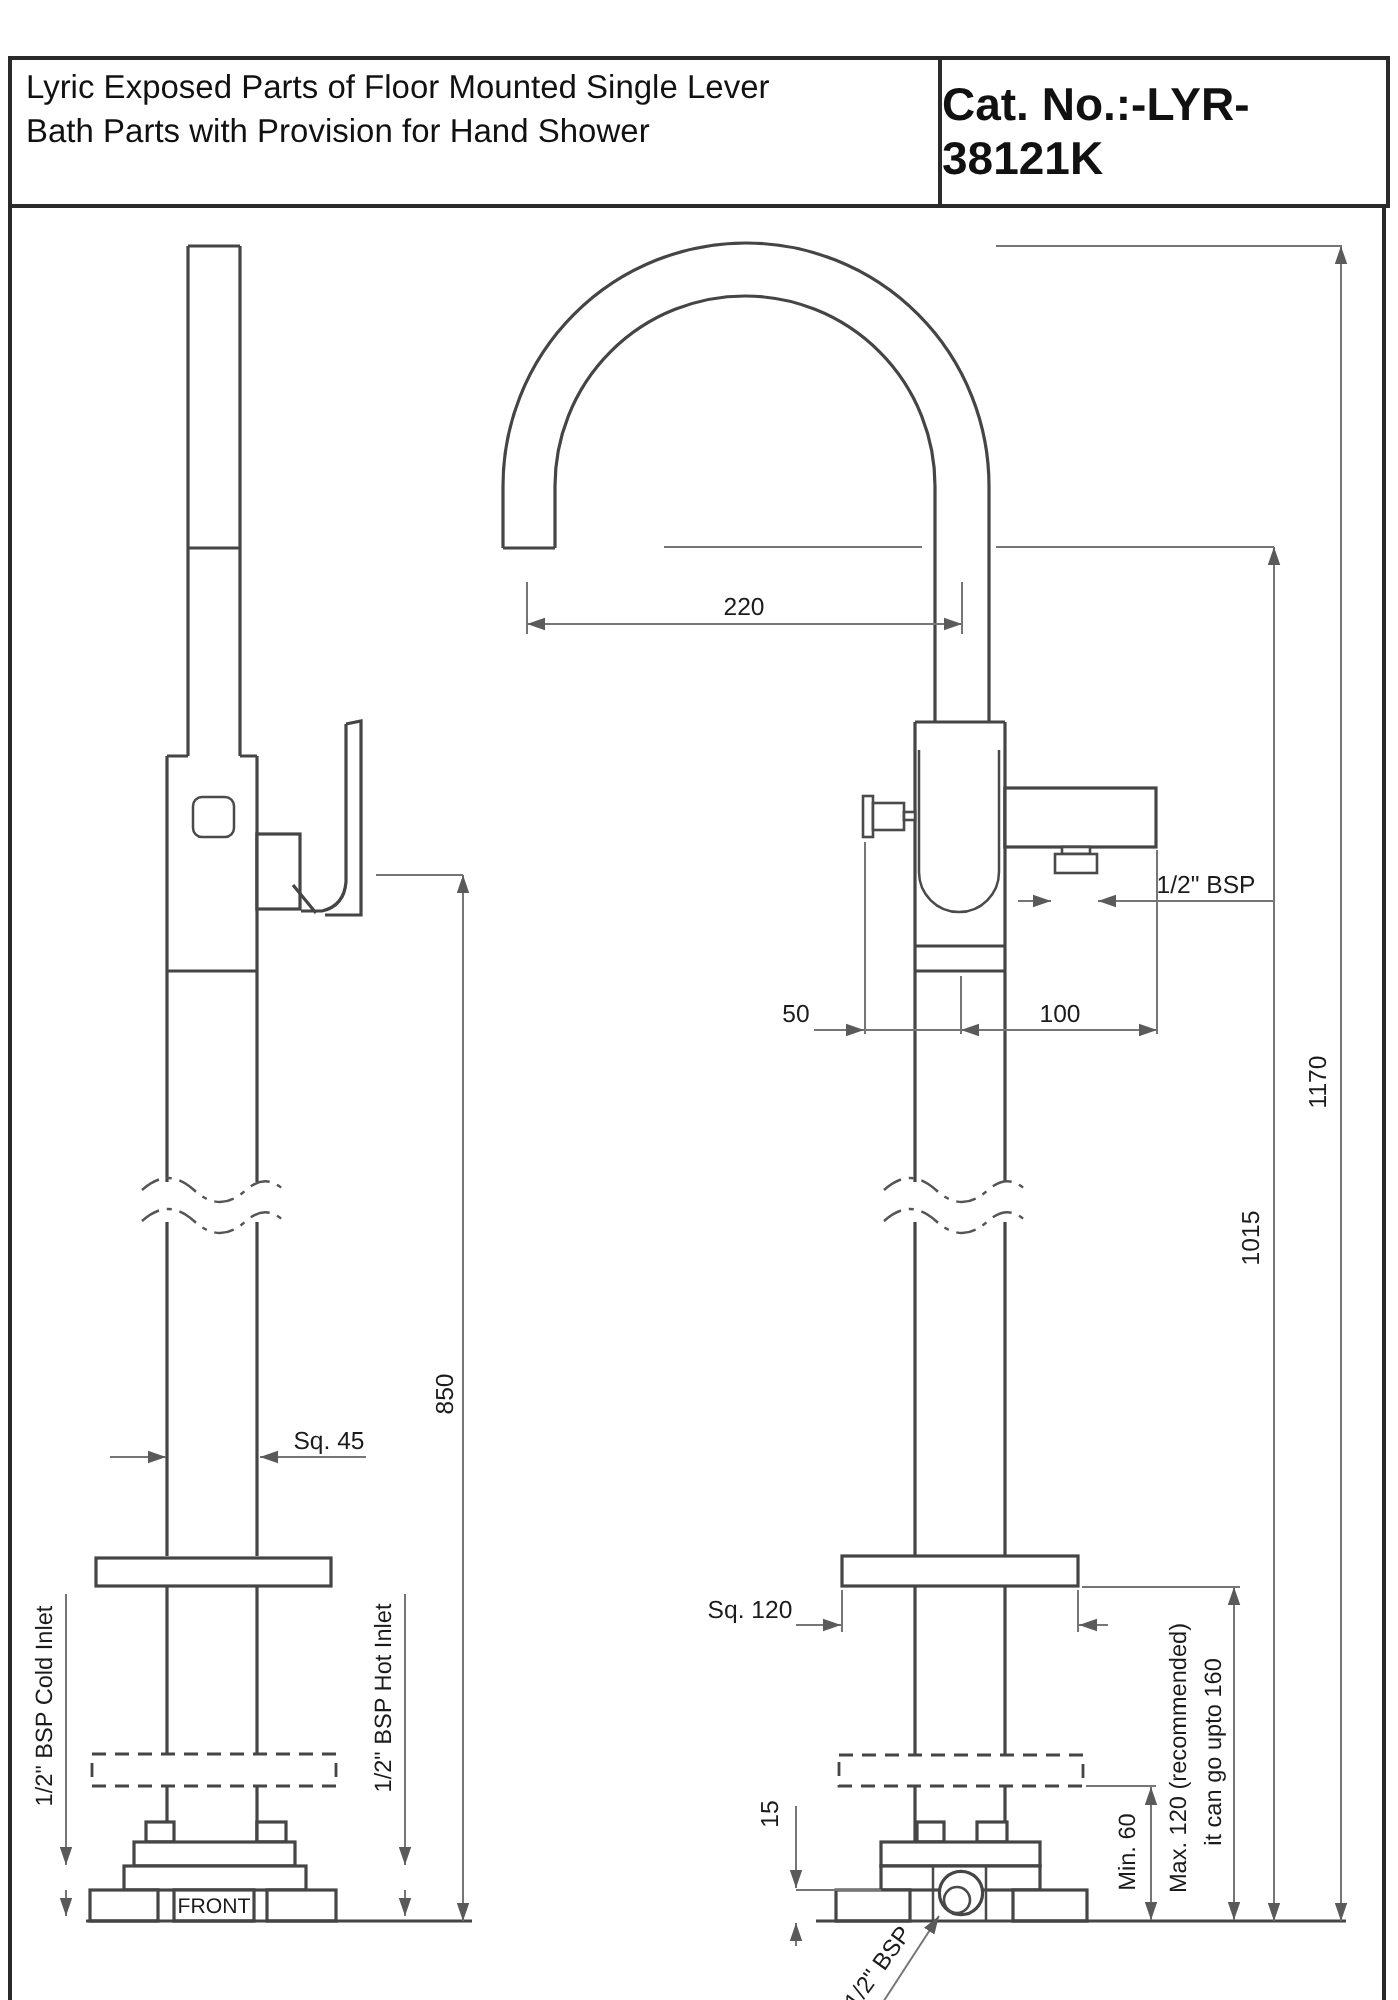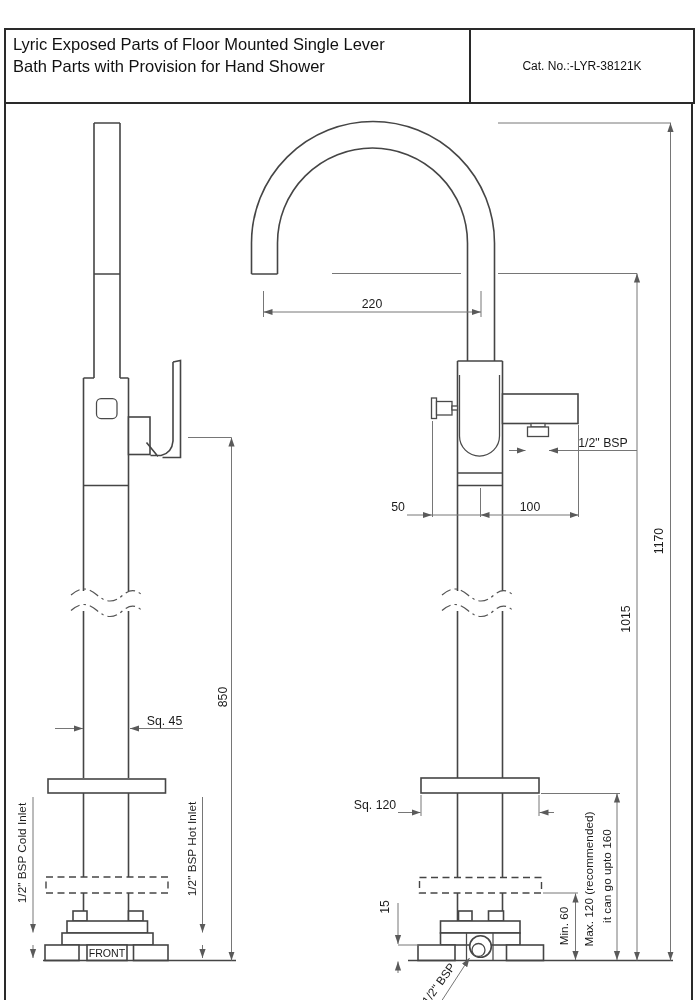--- a/index.html
+++ b/index.html
@@ -4,21 +4,21 @@
 <style>
   html,body{margin:0;padding:0;background:#fff;}
   .page{position:relative;width:699px;height:1000px;background:#fff;overflow:hidden;
         font-family:"Liberation Sans",sans-serif;margin-top:25px;}
   .page-border{position:absolute;left:4px;top:3px;width:689px;height:986px;
         border:2px solid #2a2a2a;border-bottom-width:3px;box-sizing:border-box;}
   .title-block{position:absolute;left:4px;top:3px;width:691px;height:76px;
         border:2px solid #2a2a2a;box-sizing:border-box;display:flex;background:#fff;z-index:3;}
   .title-cell{flex:1;padding:3px 7px 0 7px;font-size:16.5px;line-height:22px;color:#111;}
   .cat-cell{width:222px;border-left:2px solid #2a2a2a;display:flex;align-items:center;
-        justify-content:center;font-size:12px;color:#111;}
+        justify-content:center;font-size:23px;color:#111;font-weight:bold;}
   svg{position:absolute;left:0;top:0;}
   .prod{stroke:#454545;stroke-width:1.6;fill:none;stroke-linecap:butt;}
   .prodf{stroke:#454545;stroke-width:1.6;fill:#fff;}
   .thin{stroke:#4a4a4a;stroke-width:1.25;fill:none;}
   .thinf{stroke:#4a4a4a;stroke-width:1.3;fill:#fff;}
   .dim{stroke:#767676;stroke-width:1;fill:none;}
   .brk{stroke:#555;stroke-width:1.2;fill:none;stroke-dasharray:10 4 2.5 4;}
   .dsh{stroke:#454545;stroke-width:1.4;fill:#fff;stroke-dasharray:7 4.5;}
   text{fill:#1b1b1b;font-family:"Liberation Sans",sans-serif;font-size:12.3px;}
   .small{font-size:10.6px;}

